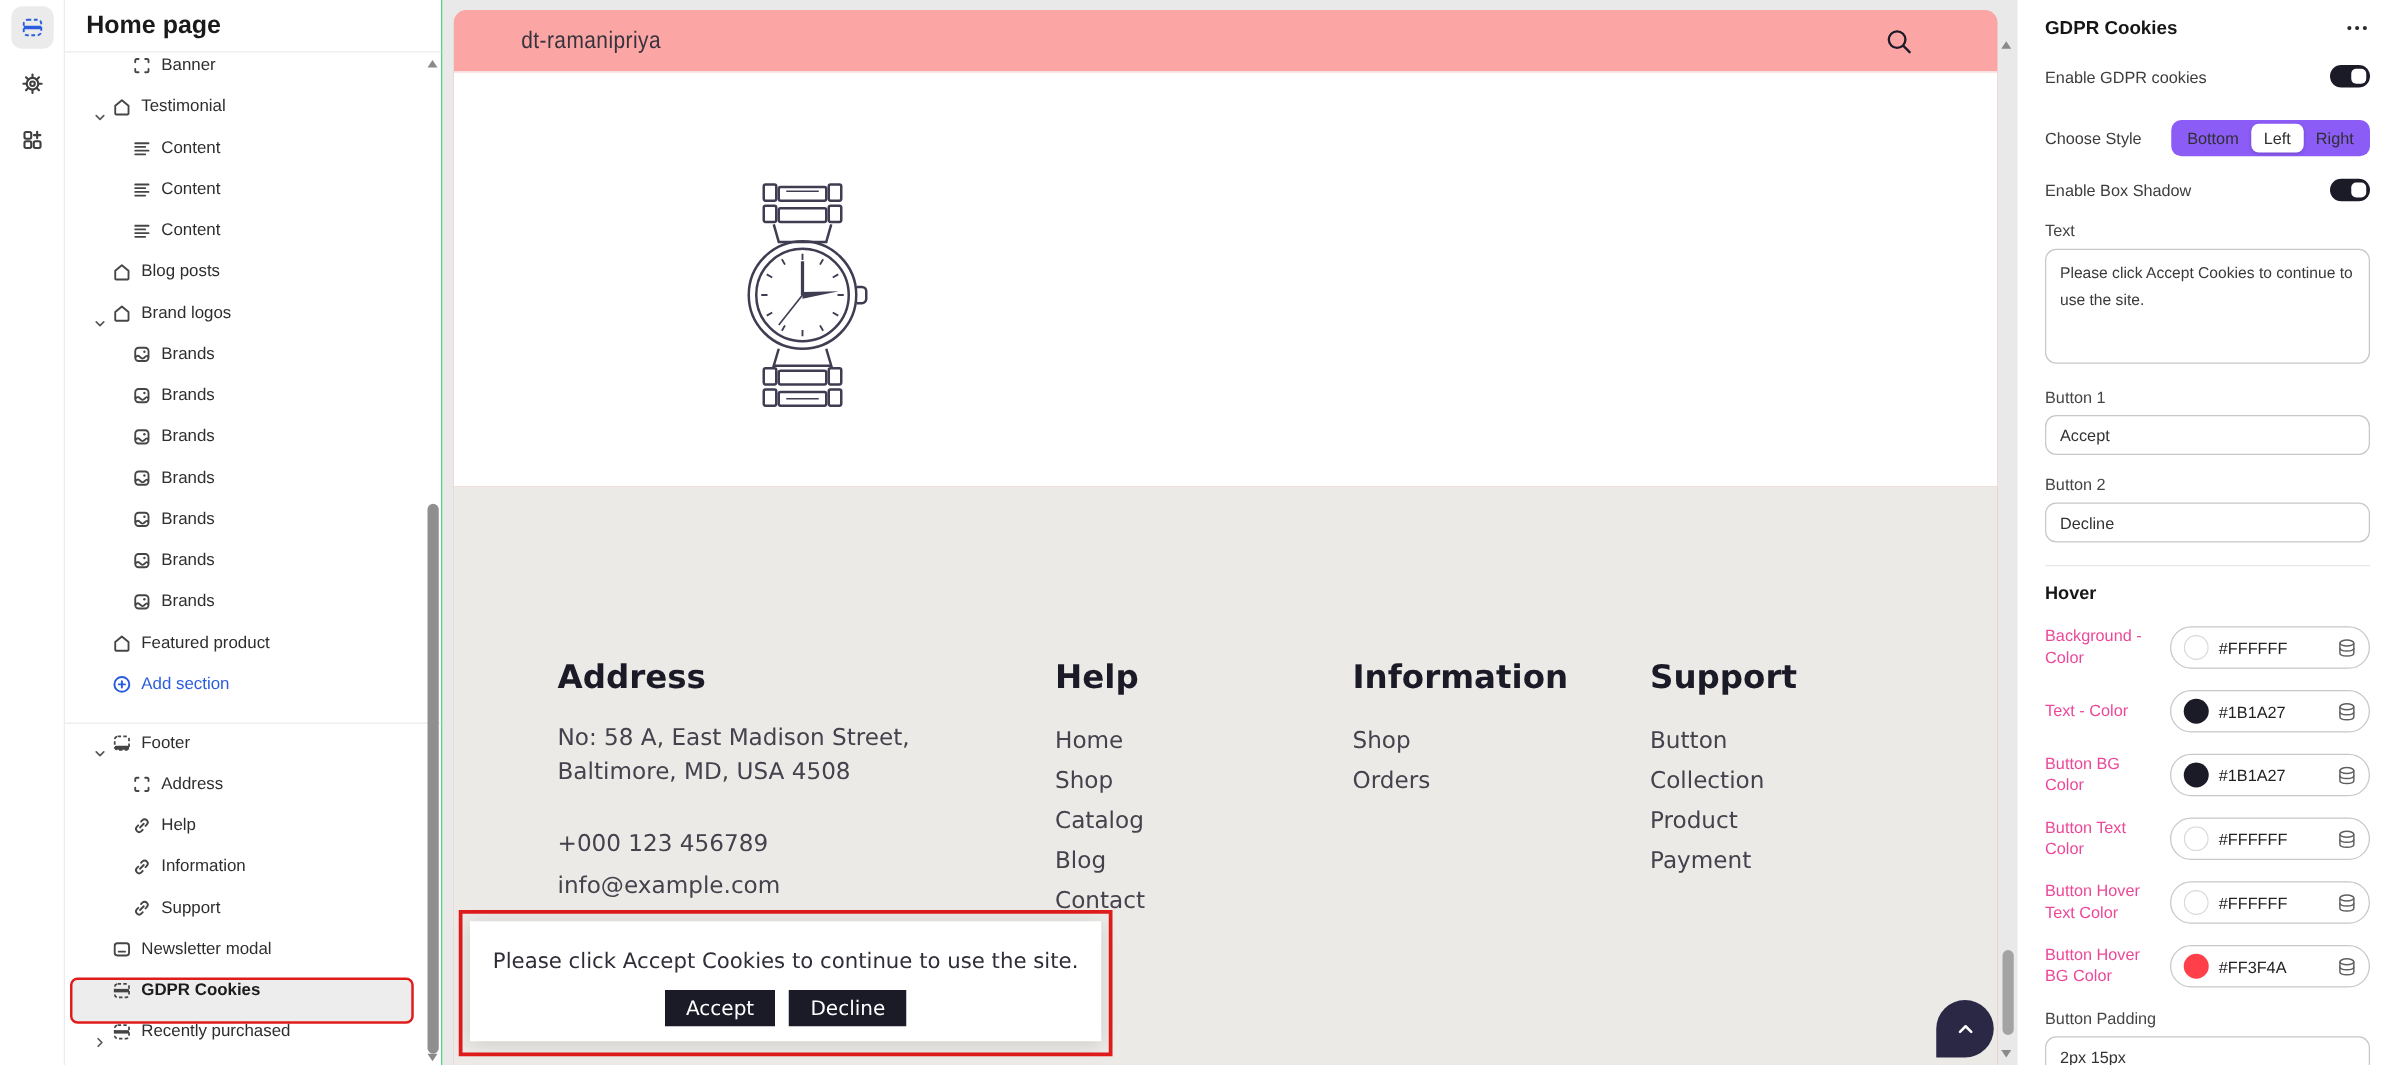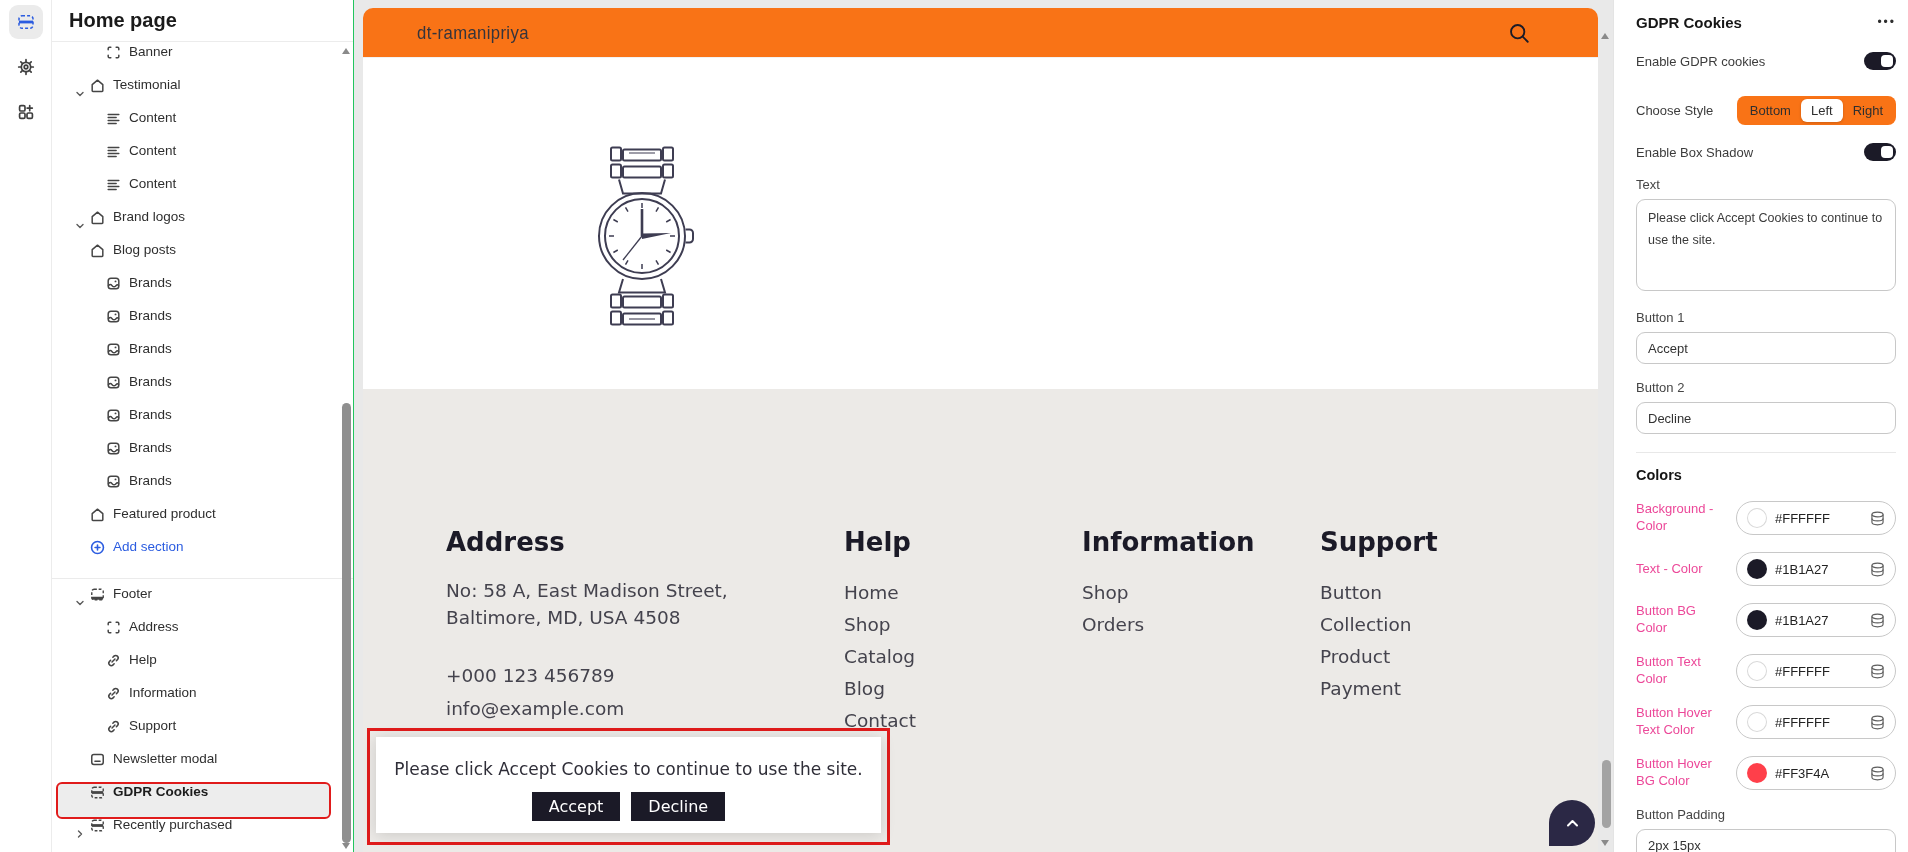--- a/index.html
+++ b/index.html
@@ -36,21 +36,21 @@
   .sb-up { position:absolute; right:3px; top:48px; }
   .sb-down { position:absolute; right:3px; bottom:3px; }
   .tri-up { width:0; height:0; border-left:4px solid transparent;
     border-right:4px solid transparent; border-bottom:6px solid #8a8a8a; }
   .tri-down { width:0; height:0; border-left:4px solid transparent;
     border-right:4px solid transparent; border-top:6px solid #8a8a8a; }
 
   
   .preview { flex:1; background:#e9e9e9; position:relative; }
   .canvas { position:absolute; left:9px; top:8px; right:15px; bottom:0;
-    background:#f97316; border-radius:10px 10px 0 0; overflow:hidden; }
+    background:#fca5a5; border-radius:10px 10px 0 0; overflow:hidden; }
   .canvas-header { height:50px; display:flex; align-items:center; justify-content:space-between;
     padding:0 66px 0 54px; border-bottom:1px solid #f2f2f2; }
   .logo { font-size:19px; color:#35343c; letter-spacing:.4px;
     transform:scaleX(.88); transform-origin:left center; white-space:nowrap; }
   .search-btn { width:26px; height:26px; display:flex; align-items:center;
     justify-content:center; cursor:pointer; }
   .canvas-main { height:331px; position:relative; background:#fff; }
   .watch { position:absolute; left:204px; top:88px; width:150px; height:188px; }
 
   .canvas-footer { background:#ECEAE7; height:471px; position:relative;
@@ -87,21 +87,21 @@
   .insp-title { font-size:15px; font-weight:700; color:#161616; }
   .dots { font-size:12px; letter-spacing:2px; color:#2e2e2e; cursor:pointer; }
   .ctl-row { display:flex; justify-content:space-between; align-items:center; }
   .r-enable { margin-bottom:26px; }
   .r-style  { margin-bottom:18px; }
   .r-shadow { margin-bottom:16px; }
   .toggle { width:32px; height:18px; border-radius:10px; background:#1B1A27;
     position:relative; cursor:pointer; flex:none; }
   .knob { position:absolute; right:3px; top:3px; width:12px; height:12px;
     background:#fff; border-radius:4px; }
-  .seg { background:#f97316; border-radius:8px; padding:3px; display:flex;text-align:center; }
+  .seg { background:#8b5cf6; border-radius:8px; padding:3px; display:flex;text-align:center; }
   .seg-opt { font-size:13px; color:#2f2f2f; padding:4px 10px; border-radius:6px; cursor:pointer; }
   .seg-opt.selected { background:#fff; box-shadow:0 1px 3px rgba(0,0,0,.18); }
   .field-label { margin-bottom:7px; color:#454545; }
   .txtarea { width:100%; height:92px; border:1px solid #c8c8c8; border-radius:9px;
     padding:8px 11px; font-size:12.5px; line-height:1.75; color:#3a3a3a; resize:none;
     font-family:"Liberation Sans", sans-serif; margin-bottom:16px; outline:none; }
   .tinput { width:100%; height:32px; border:1px solid #c8c8c8; border-radius:9px;
     padding:0 11px; font-size:13px; color:#333; outline:none;
     font-family:"Liberation Sans", sans-serif; }
   .in1 { margin-bottom:16px; } .in2 { margin-bottom:2px; }
@@ -198,41 +198,41 @@
       <div class="row lvl2">
         <span class="ticon">
             <svg viewBox="0 0 16 16" fill="none" stroke="currentColor" stroke-width="1.4" stroke-linecap="round">
               <path d="M3 4.3h10M3 7.1h7.5M3 9.9h10M3 12.7h7.5"></path>
             </svg>
           </span>
         <span class="tlabel">Content</span>
       </div>
 
       <div class="row lvl1">
+        <span class="chev"></span>
+        <span class="ticon">
+            <svg viewBox="0 0 16 16" fill="none" stroke="currentColor" stroke-width="1.4" stroke-linejoin="round">
+              <path d="M3 7.2L8 3l5 4.2V13a.7.7 0 0 1-.7.7H3.7A.7.7 0 0 1 3 13z"></path>
+            </svg>
+          </span>
+        <span class="tlabel">Blog posts</span>
+      </div>
+
+      <div class="row lvl1">
         <span class="chev">
             <svg width="12" height="12" viewBox="0 0 12 12" fill="none" stroke="currentColor" stroke-width="1.4" stroke-linecap="round" stroke-linejoin="round">
               <path d="M3 4.5l3 3 3-3"></path>
             </svg>
           </span>
         <span class="ticon">
             <svg viewBox="0 0 16 16" fill="none" stroke="currentColor" stroke-width="1.4" stroke-linejoin="round">
               <path d="M3 7.2L8 3l5 4.2V13a.7.7 0 0 1-.7.7H3.7A.7.7 0 0 1 3 13z"></path>
             </svg>
           </span>
         <span class="tlabel">Brand logos</span>
-      </div>
-
-      <div class="row lvl1">
-        <span class="chev"></span>
-        <span class="ticon">
-            <svg viewBox="0 0 16 16" fill="none" stroke="currentColor" stroke-width="1.4" stroke-linejoin="round">
-              <path d="M3 7.2L8 3l5 4.2V13a.7.7 0 0 1-.7.7H3.7A.7.7 0 0 1 3 13z"></path>
-            </svg>
-          </span>
-        <span class="tlabel">Blog posts</span>
       </div>
 
       <div class="row lvl2">
         <span class="ticon">
             <svg viewBox="0 0 16 16" fill="none" stroke="currentColor" stroke-width="1.4" stroke-linecap="round">
               <rect x="3" y="3" width="10" height="10" rx="2.6"></rect>
               <circle cx="9.9" cy="6" r=".9" fill="currentColor" stroke="none"></circle>
               <path d="M3.3 10.1c1.2-1.4 2.2-1.4 3.4 0s2.4 1.4 3.6 0 1.7-1 2.4-.3"></path>
             </svg>
           </span>
@@ -553,21 +553,21 @@
     <div class="field-label">Text</div>
     <textarea class="txtarea" style="">Please click Accept Cookies to continue to use the site.</textarea>
 
     <div class="field-label">Button 1</div>
     <input class="tinput in1" value="Accept" style="">
 
     <div class="field-label">Button 2</div>
     <input class="tinput in2" value="Decline" style="">
 
     <div class="insp-divider"></div>
-    <div class="colors-title">Colors</div>
+    <div class="colors-title">Hover</div>
 
     <div class="color-row">
       <div class="clabel">Background - Color</div>
       <div class="cpill">
         <span class="swatch light" style="background: rgb(255, 255, 255);"></span>
         <span class="chex">#FFFFFF</span>
         <span class="dbic">
             <svg width="15" height="15" viewBox="0 0 14 14" fill="none" stroke="currentColor" stroke-width="1.1">
               <ellipse cx="7" cy="3.2" rx="5.2" ry="2.2"></ellipse>
               <path d="M1.8 3.2v7.4c0 1.3 2.3 2.3 5.2 2.3s5.2-1 5.2-2.3V3.2"></path>

